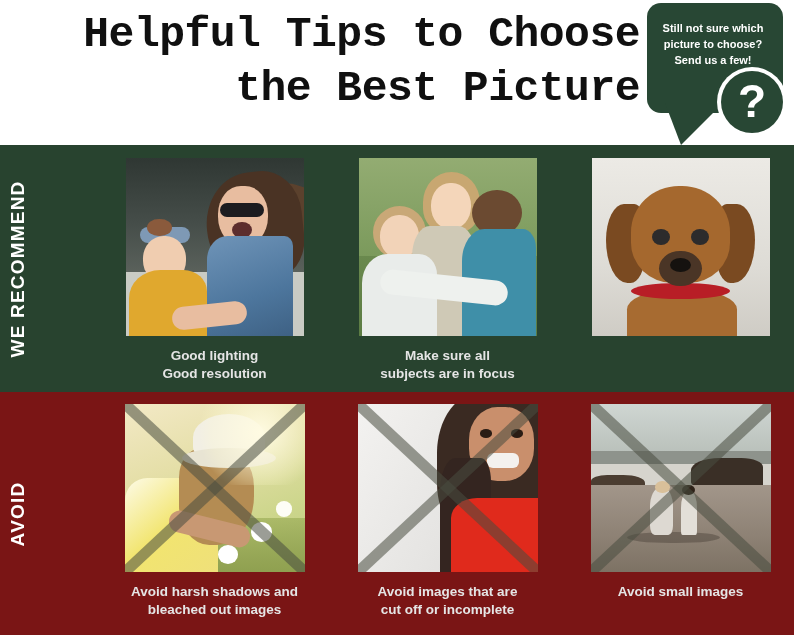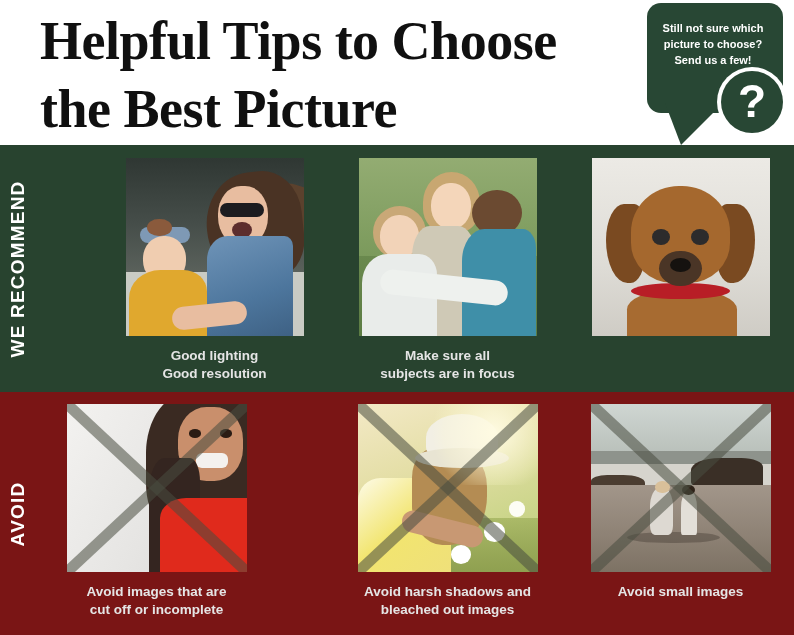--- a/index.html
+++ b/index.html
@@ -12,24 +12,24 @@
   }
   .page{position:relative;width:794px;height:635px;background:#fff;}
 
   
   .header{
     position:absolute;left:0;top:0;width:794px;height:145px;
     background:#ffffff;
   }
   .title{
     position:absolute;left:40px;top:8px;width:600px;
-    text-align:left;
-    font-family:Liberation Serif, serif;
+    text-align:right;
+    font-family:Liberation Mono, monospace;
     font-weight:bold;
-    font-size:54px;
+    font-size:43px;
     line-height:1.25;
     color:#101010;
     letter-spacing:-0.5px;
   }
   .title .l1{display:block;}
   .title .l2{display:block;}
 
   
   .bubble-wrap{position:absolute;left:645px;top:3px;width:145px;height:140px;}
   .bubble{
@@ -312,42 +312,20 @@
 
     </div>
   </div>
 
   <div class="section sec-avoid">
     <div class="rail">
       <span>AVOID</span>
     </div>
     <div class="cards">
 
-      <div class="card c2">
-        <div class="thumb">
-          <div class="ph p5">
-            <div class="hair"></div>
-            <div class="face"></div>
-            <div class="eye1"></div>
-              <div class="eye2"></div>
-              <div class="mouth"></div>
-            <div class="hair2"></div>
-            <div class="top"></div>
-          </div>
-          <div class="xmark">
-              <i class="a"></i>
-              <i class="b"></i>
-            </div>
-        </div>
-        <div class="caption">
-          <span class="ln">Avoid images that are</span>
-          <span class="ln">cut off or incomplete</span>
-        </div>
-      </div>
-
       <div class="card c1">
         <div class="thumb">
           <div class="ph p4">
             <div class="grass"></div>
             <div class="dress"></div>
             <div class="hairl"></div>
             <div class="hat"></div>
               <div class="hatbrim"></div>
             <div class="arm"></div>
             <div class="d1"></div>
@@ -356,20 +334,42 @@
             <div class="sun"></div>
           </div>
           <div class="xmark">
               <i class="a"></i>
               <i class="b"></i>
             </div>
         </div>
         <div class="caption">
           <span class="ln">Avoid harsh shadows and</span>
           <span class="ln">bleached out images</span>
+        </div>
+      </div>
+
+      <div class="card c2">
+        <div class="thumb">
+          <div class="ph p5">
+            <div class="hair"></div>
+            <div class="face"></div>
+            <div class="eye1"></div>
+              <div class="eye2"></div>
+              <div class="mouth"></div>
+            <div class="hair2"></div>
+            <div class="top"></div>
+          </div>
+          <div class="xmark">
+              <i class="a"></i>
+              <i class="b"></i>
+            </div>
+        </div>
+        <div class="caption">
+          <span class="ln">Avoid images that are</span>
+          <span class="ln">cut off or incomplete</span>
         </div>
       </div>
 
       <div class="card c3">
         <div class="thumb">
           <div class="ph p6">
             <div class="sky"></div>
               <div class="hills"></div>
               <div class="sea"></div>
             <div class="rocks"></div>

